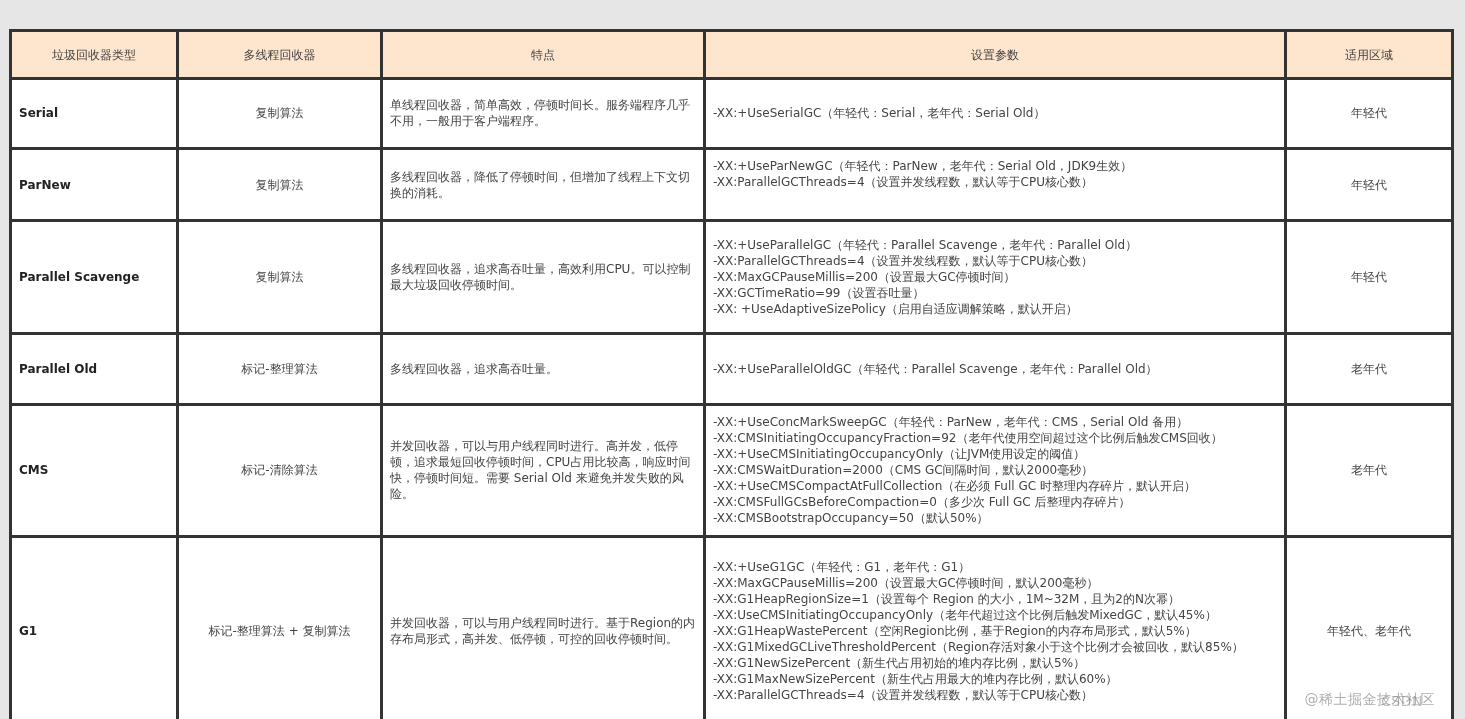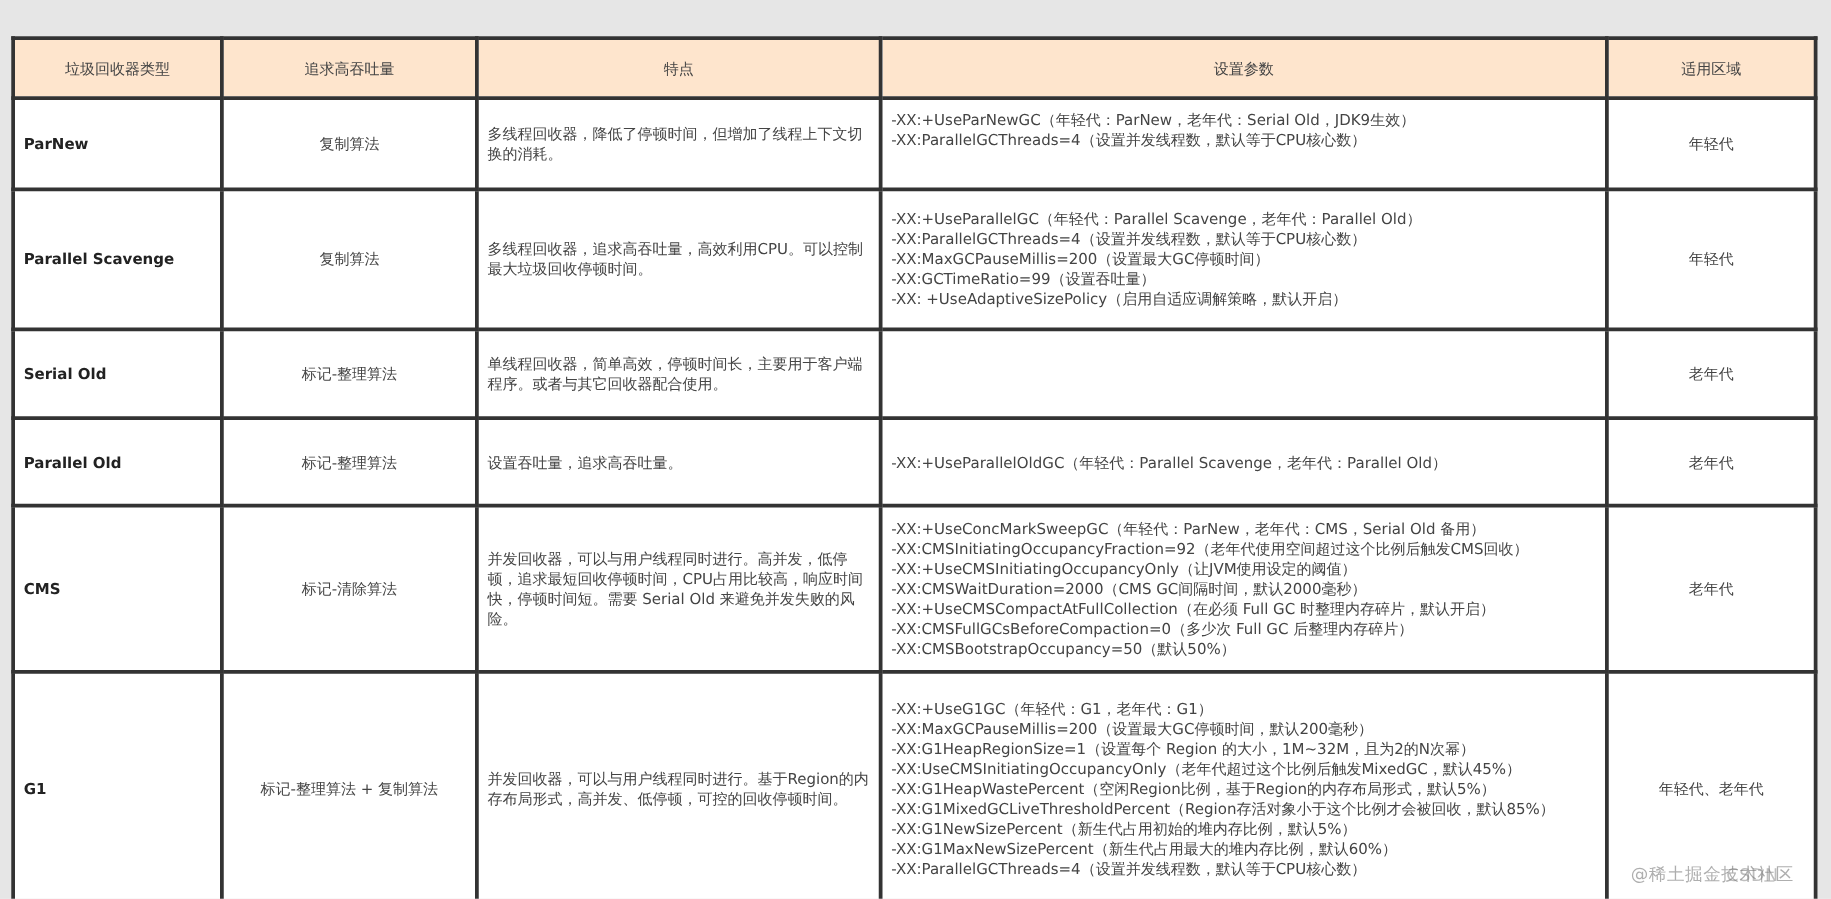--- a/index.html
+++ b/index.html
@@ -101,28 +101,37 @@
     <colgroup>
       <col style="width:167px">
       <col style="width:204px">
       <col style="width:323px">
       <col style="width:581px">
       <col style="width:167px">
     </colgroup>
     <thead>
       <tr style="height:48px">
         <th>垃圾回收器类型</th>
-        <th>追求高吞吐量</th>
+        <th>多线程回收器</th>
         <th>特点</th>
         <th>设置参数</th>
         <th>适用区域</th>
       </tr>
     </thead>
     <tbody>
 
+      <tr style="height:63px">
+        <td class="col-name">Serial</td>
+        <td class="col-algo">复制算法</td>
+        <td class="col-feature">单线程回收器，简单高效，停顿时间长。服务端程序几乎不用，一般用于客户端程序。</td>
+        <td class="col-params">
+          <span class="param-line">-XX:+UseSerialGC（年轻代：Serial，老年代：Serial Old）</span>
+        </td>
+        <td class="col-region">年轻代</td>
+      </tr>
 
       <tr style="height:66px">
         <td class="col-name">ParNew</td>
         <td class="col-algo">复制算法</td>
         <td class="col-feature">多线程回收器，降低了停顿时间，但增加了线程上下文切换的消耗。</td>
         <td class="col-params" style="vertical-align:top;padding-top:8px">
           <span class="param-line">-XX:+UseParNewGC（年轻代：ParNew，老年代：Serial Old，JDK9生效）</span>
           <span class="param-line">-XX:ParallelGCThreads=4（设置并发线程数，默认等于CPU核心数）</span>
         </td>
         <td class="col-region">年轻代</td>
@@ -135,32 +144,25 @@
         <td class="col-params">
           <span class="param-line">-XX:+UseParallelGC（年轻代：Parallel Scavenge，老年代：Parallel Old）</span>
           <span class="param-line">-XX:ParallelGCThreads=4（设置并发线程数，默认等于CPU核心数）</span>
           <span class="param-line">-XX:MaxGCPauseMillis=200（设置最大GC停顿时间）</span>
           <span class="param-line">-XX:GCTimeRatio=99（设置吞吐量）</span>
           <span class="param-line">-XX: +UseAdaptiveSizePolicy（启用自适应调解策略，默认开启）</span>
         </td>
         <td class="col-region">年轻代</td>
       </tr>
 
-      <tr style="height:64px">
-        <td class="col-name">Serial Old</td>
-        <td class="col-algo">标记-整理算法</td>
-        <td class="col-feature">单线程回收器，简单高效，停顿时间长，主要用于客户端程序。或者与其它回收器配合使用。</td>
-        <td class="col-params"></td>
-        <td class="col-region">老年代</td>
-      </tr>
 
       <tr style="height:64px">
         <td class="col-name">Parallel Old</td>
         <td class="col-algo">标记-整理算法</td>
-        <td class="col-feature">设置吞吐量，追求高吞吐量。</td>
+        <td class="col-feature">多线程回收器，追求高吞吐量。</td>
         <td class="col-params">
           <span class="param-line">-XX:+UseParallelOldGC（年轻代：Parallel Scavenge，老年代：Parallel Old）</span>
         </td>
         <td class="col-region">老年代</td>
       </tr>
 
       <tr style="height:120px">
         <td class="col-name">CMS</td>
         <td class="col-algo">标记-清除算法</td>
         <td class="col-feature">并发回收器，可以与用户线程同时进行。高并发，低停顿，追求最短回收停顿时间，CPU占用比较高，响应时间快，停顿时间短。需要 Serial Old 来避免并发失败的风险。</td>

